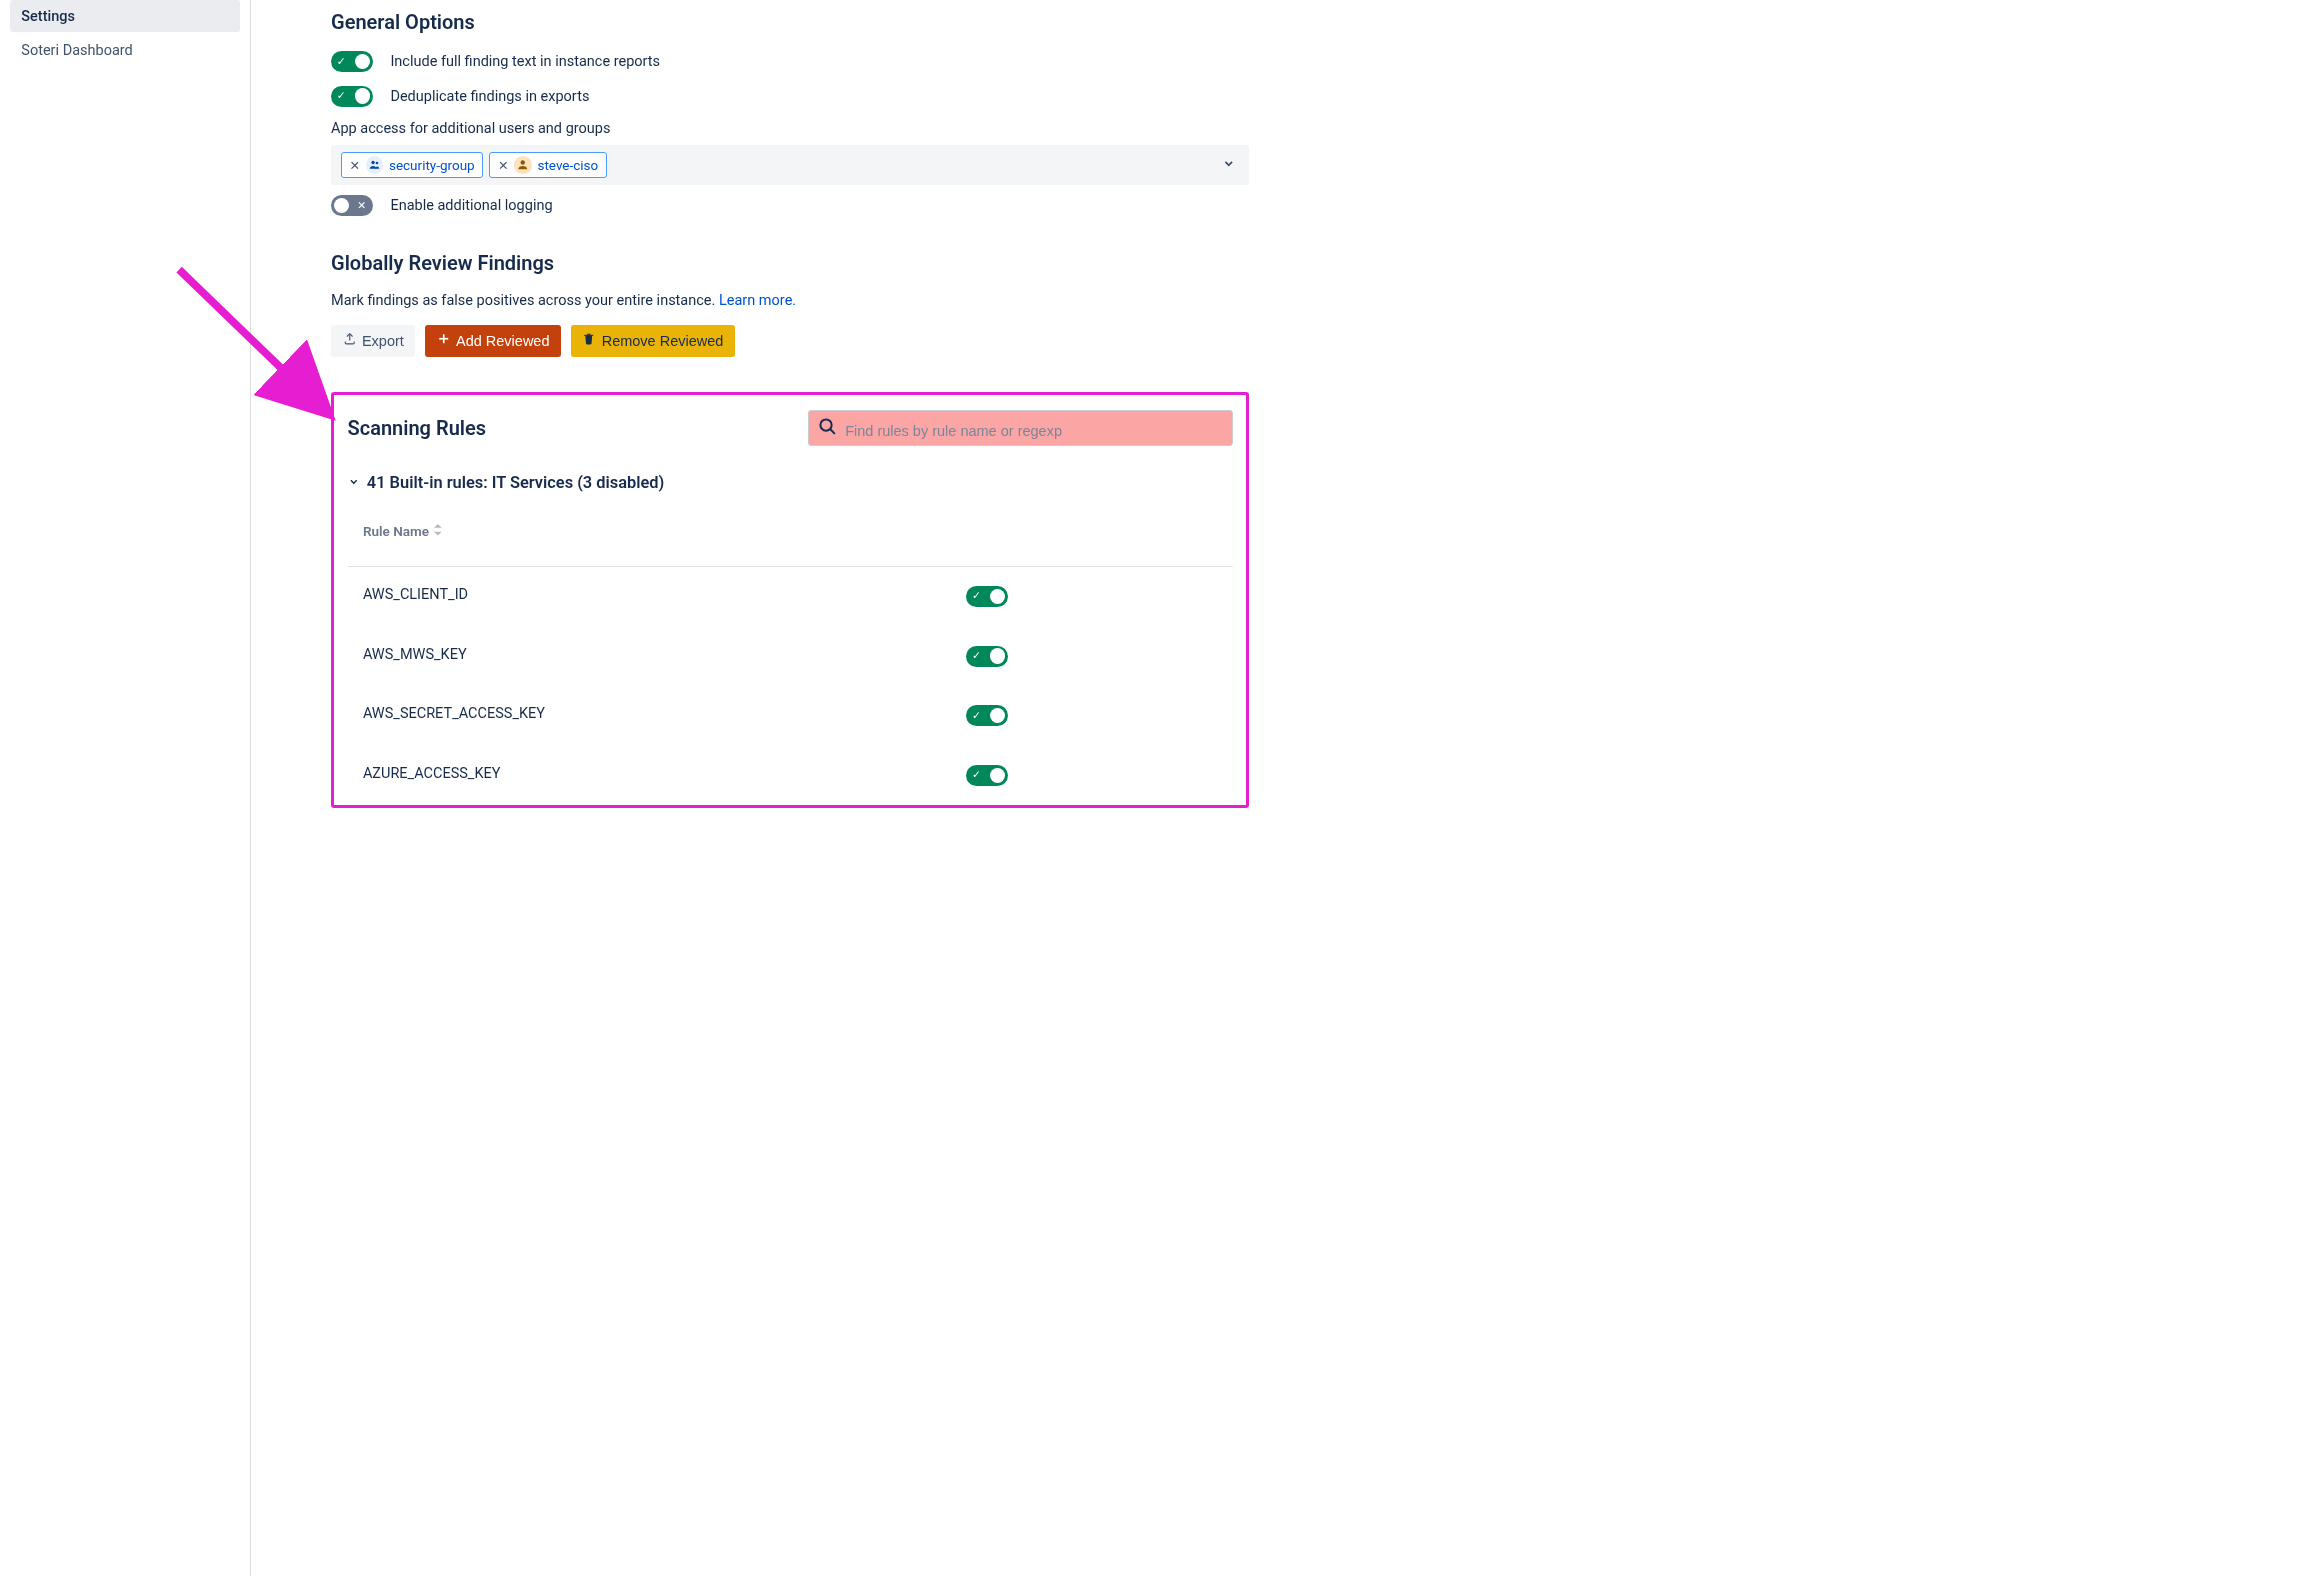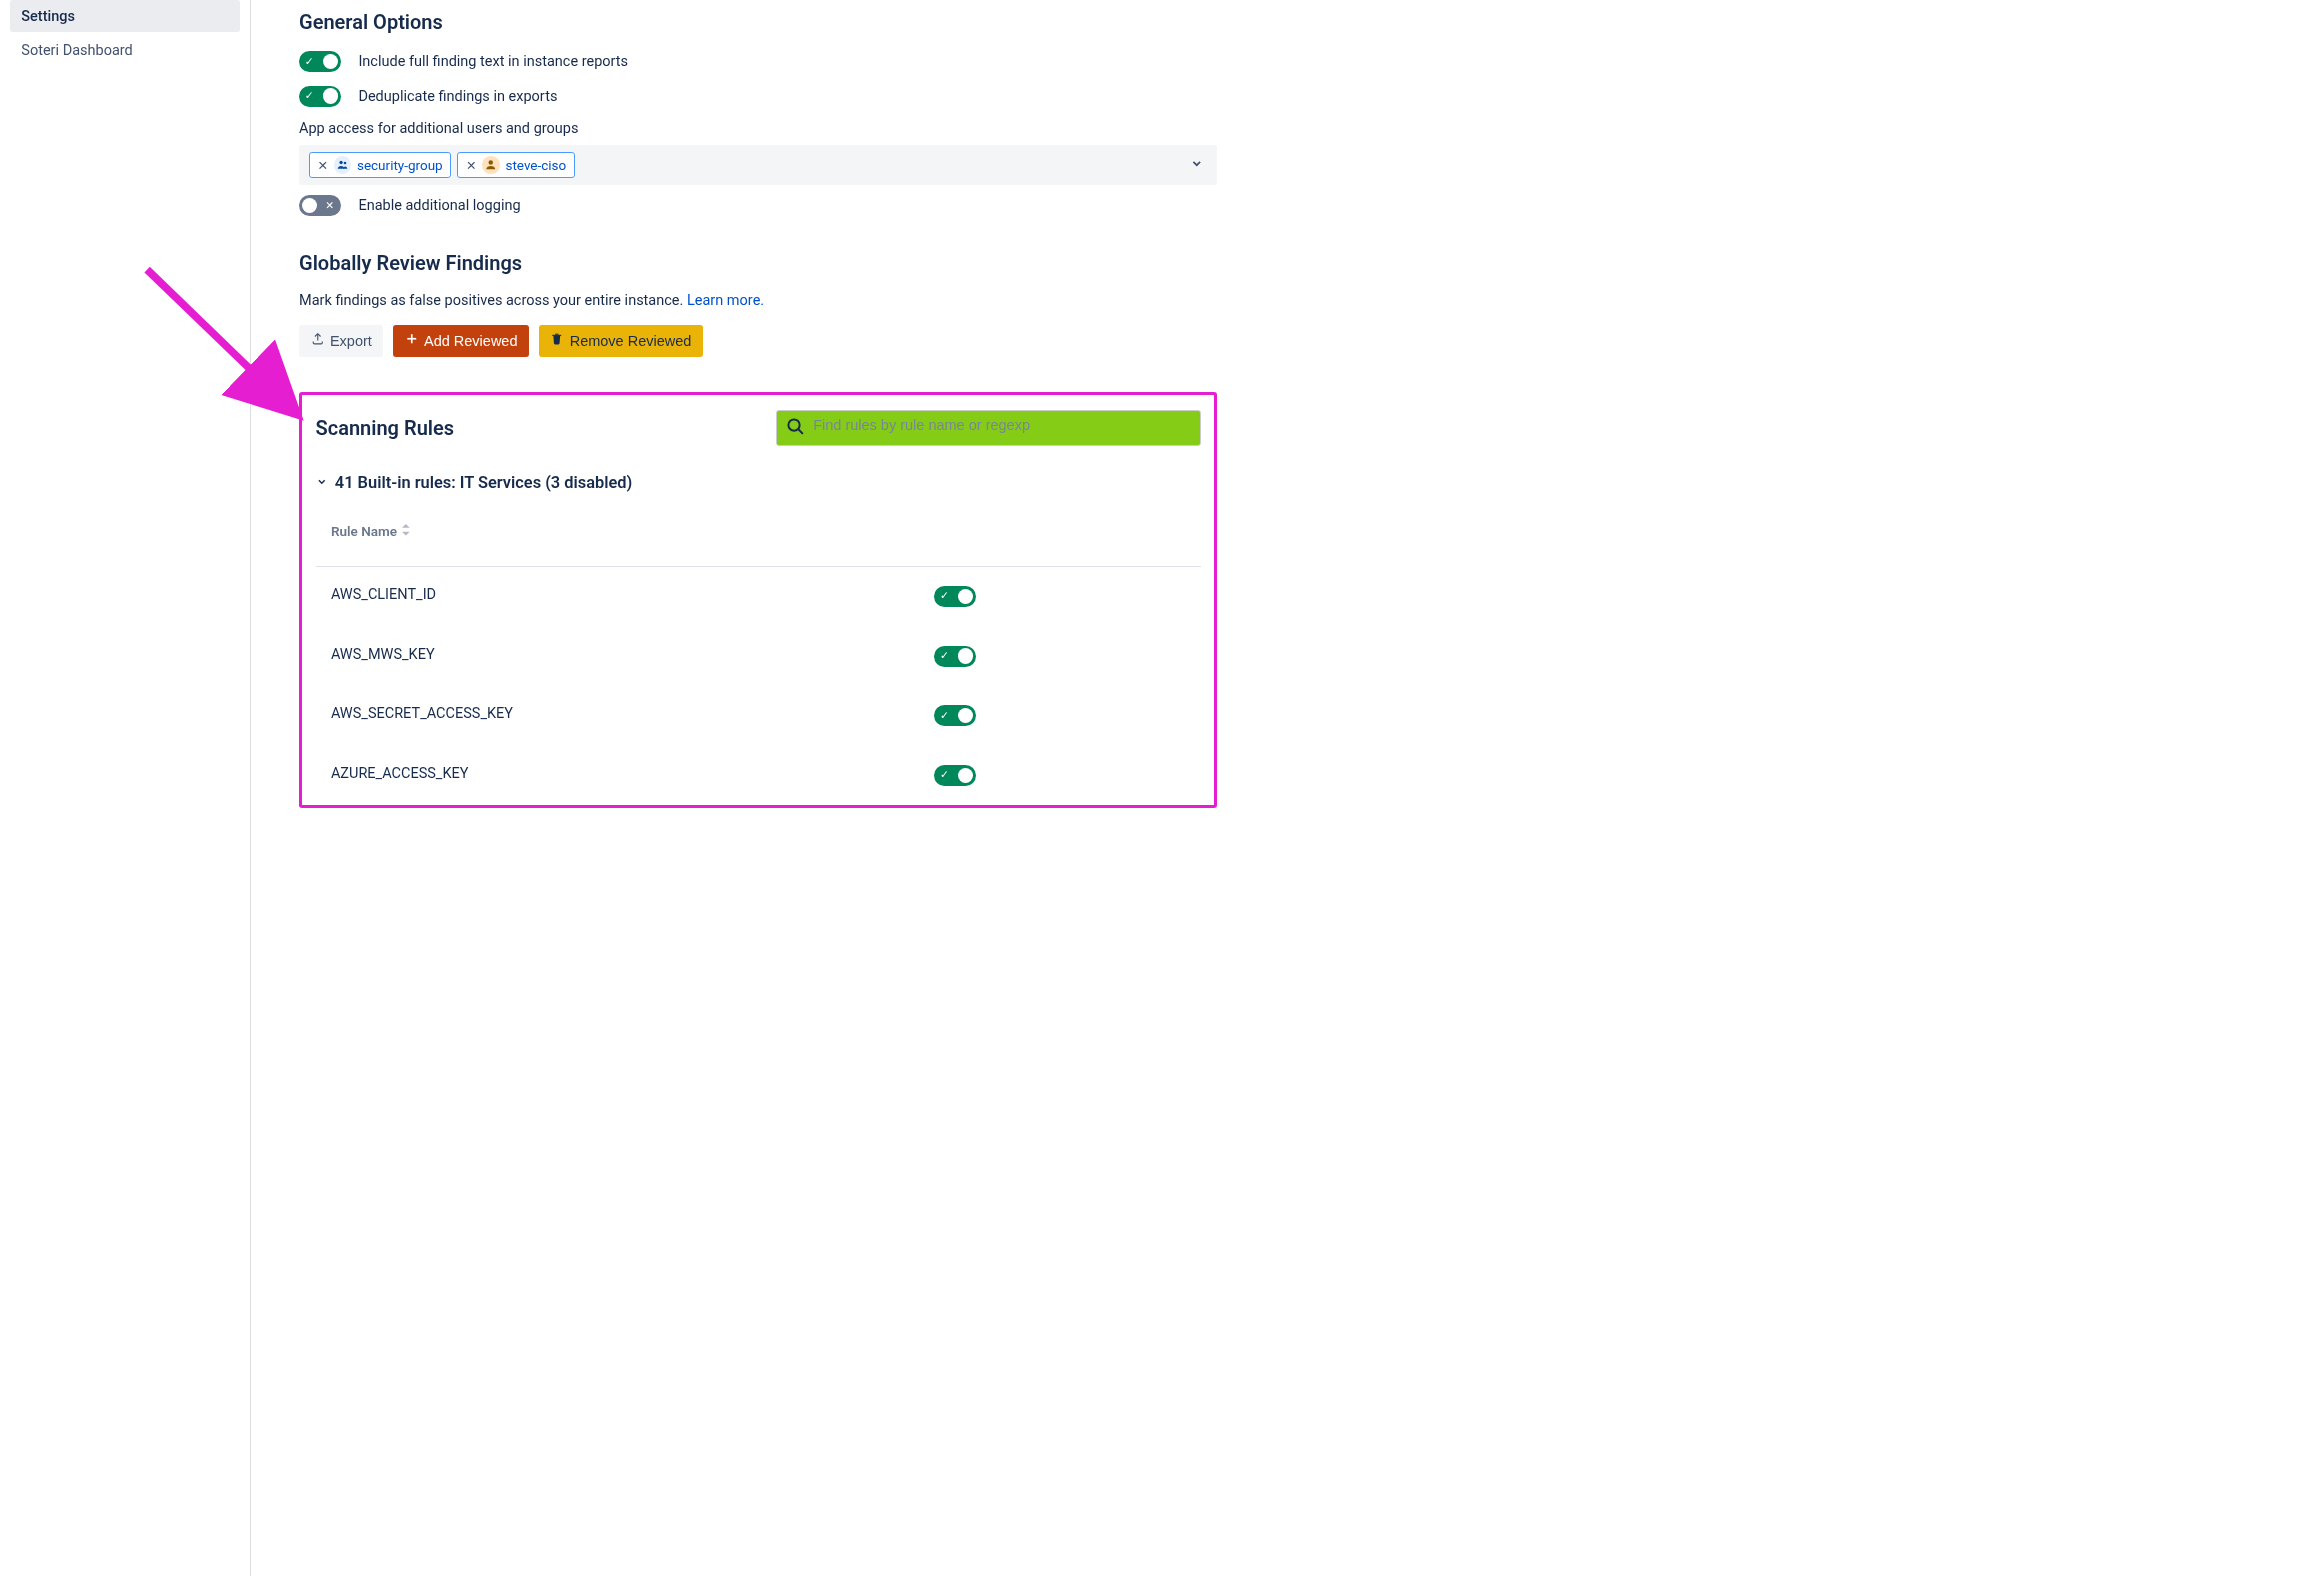--- a/index.html
+++ b/index.html
@@ -2,21 +2,21 @@
 <html><head>
 <meta charset="utf-8">
 <style>
   * { box-sizing: border-box; margin: 0; padding: 0; }
   body {
     font-family: -apple-system, BlinkMacSystemFont, "Segoe UI", Roboto, sans-serif;
     background: #fff;
     color: #172B4D;
     font-size: 13.5px;
   }
-  .layout { display: flex; min-height: 100vh; }
+  .layout { display: flex; min-height: 100vh; gap: 32px; }
   .sidebar {
     width: 251px;
     padding: 0 9.7px;
     border-right: 1px solid #ddd;
     flex-shrink: 0;
   }
   .sidebar-item {
     padding: 7.7px 11.6px;
     border-radius: 2.9px;
     font-size: 14.5px;
@@ -151,26 +151,26 @@
     position: relative;
   }
   .scanning-header {
     display: flex;
     align-items: center;
     justify-content: space-between;
     margin-bottom: 27px;
   }
   .search-box {
     display: flex;
-    align-items: flex-start;
+    align-items: flex-end;
     border: 1px solid #ccc;
     border-radius: 2.9px;
     padding: 5.8px 9.7px;
     width: 425px;
-    background: #84cc16;
+    background: #fca5a5;
   }
   .search-box input {
     border: none;
     outline: none;
     background: transparent;
     font-size: 14.5px;
     flex: 1;
     margin-left: 7.7px;
     color: #172B4D;
   }

